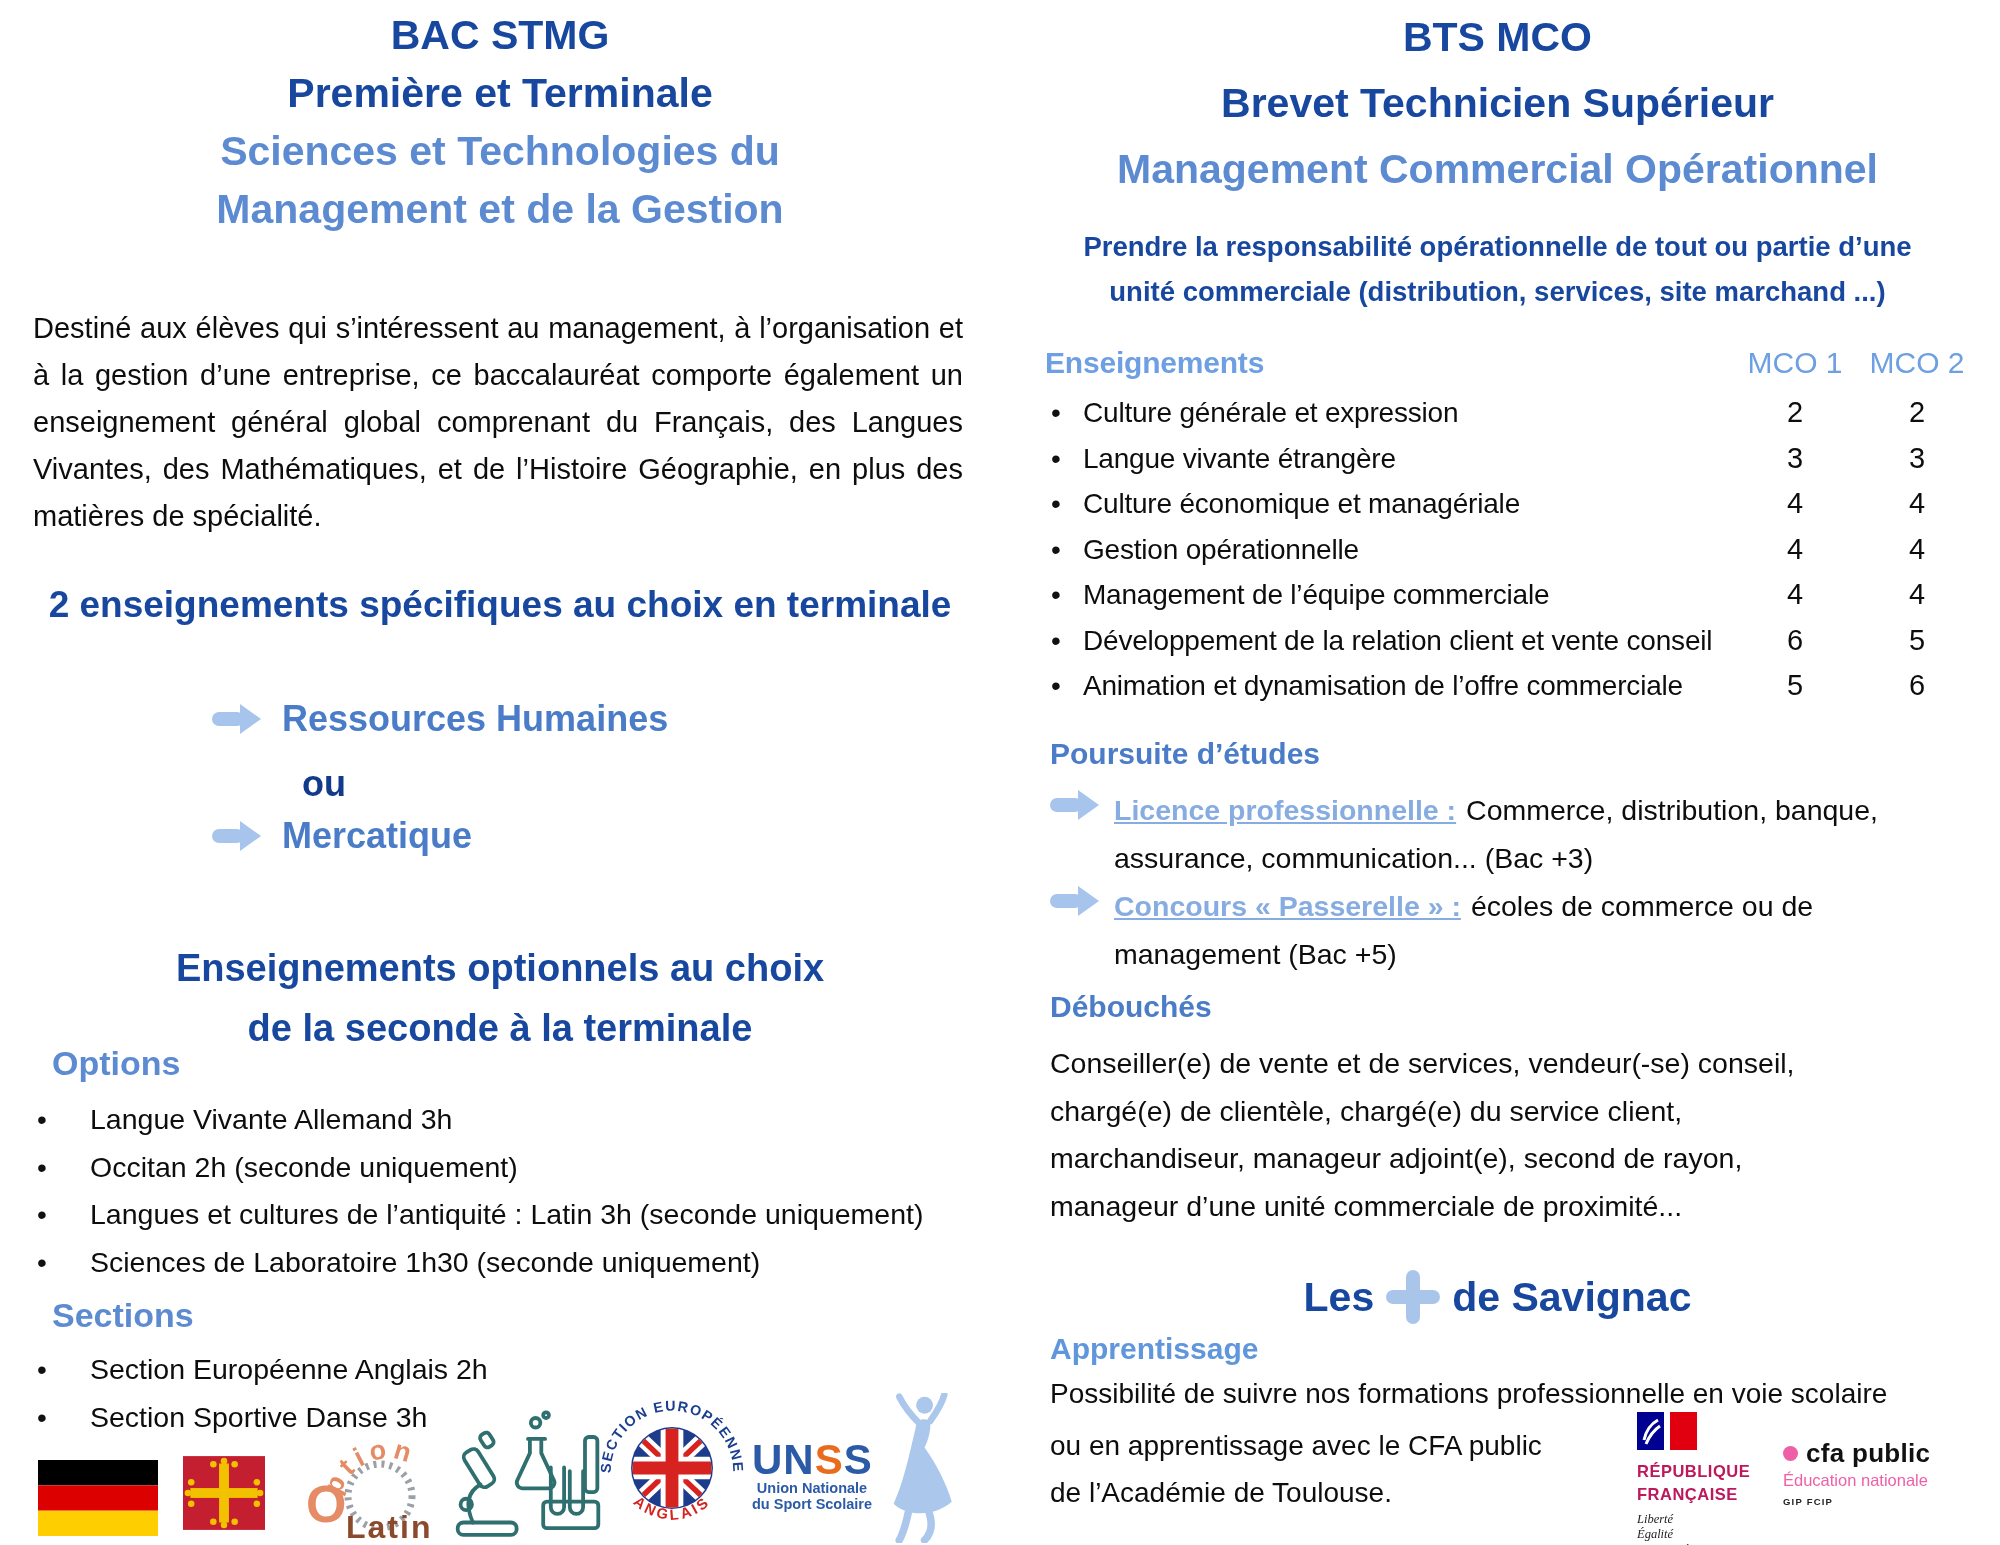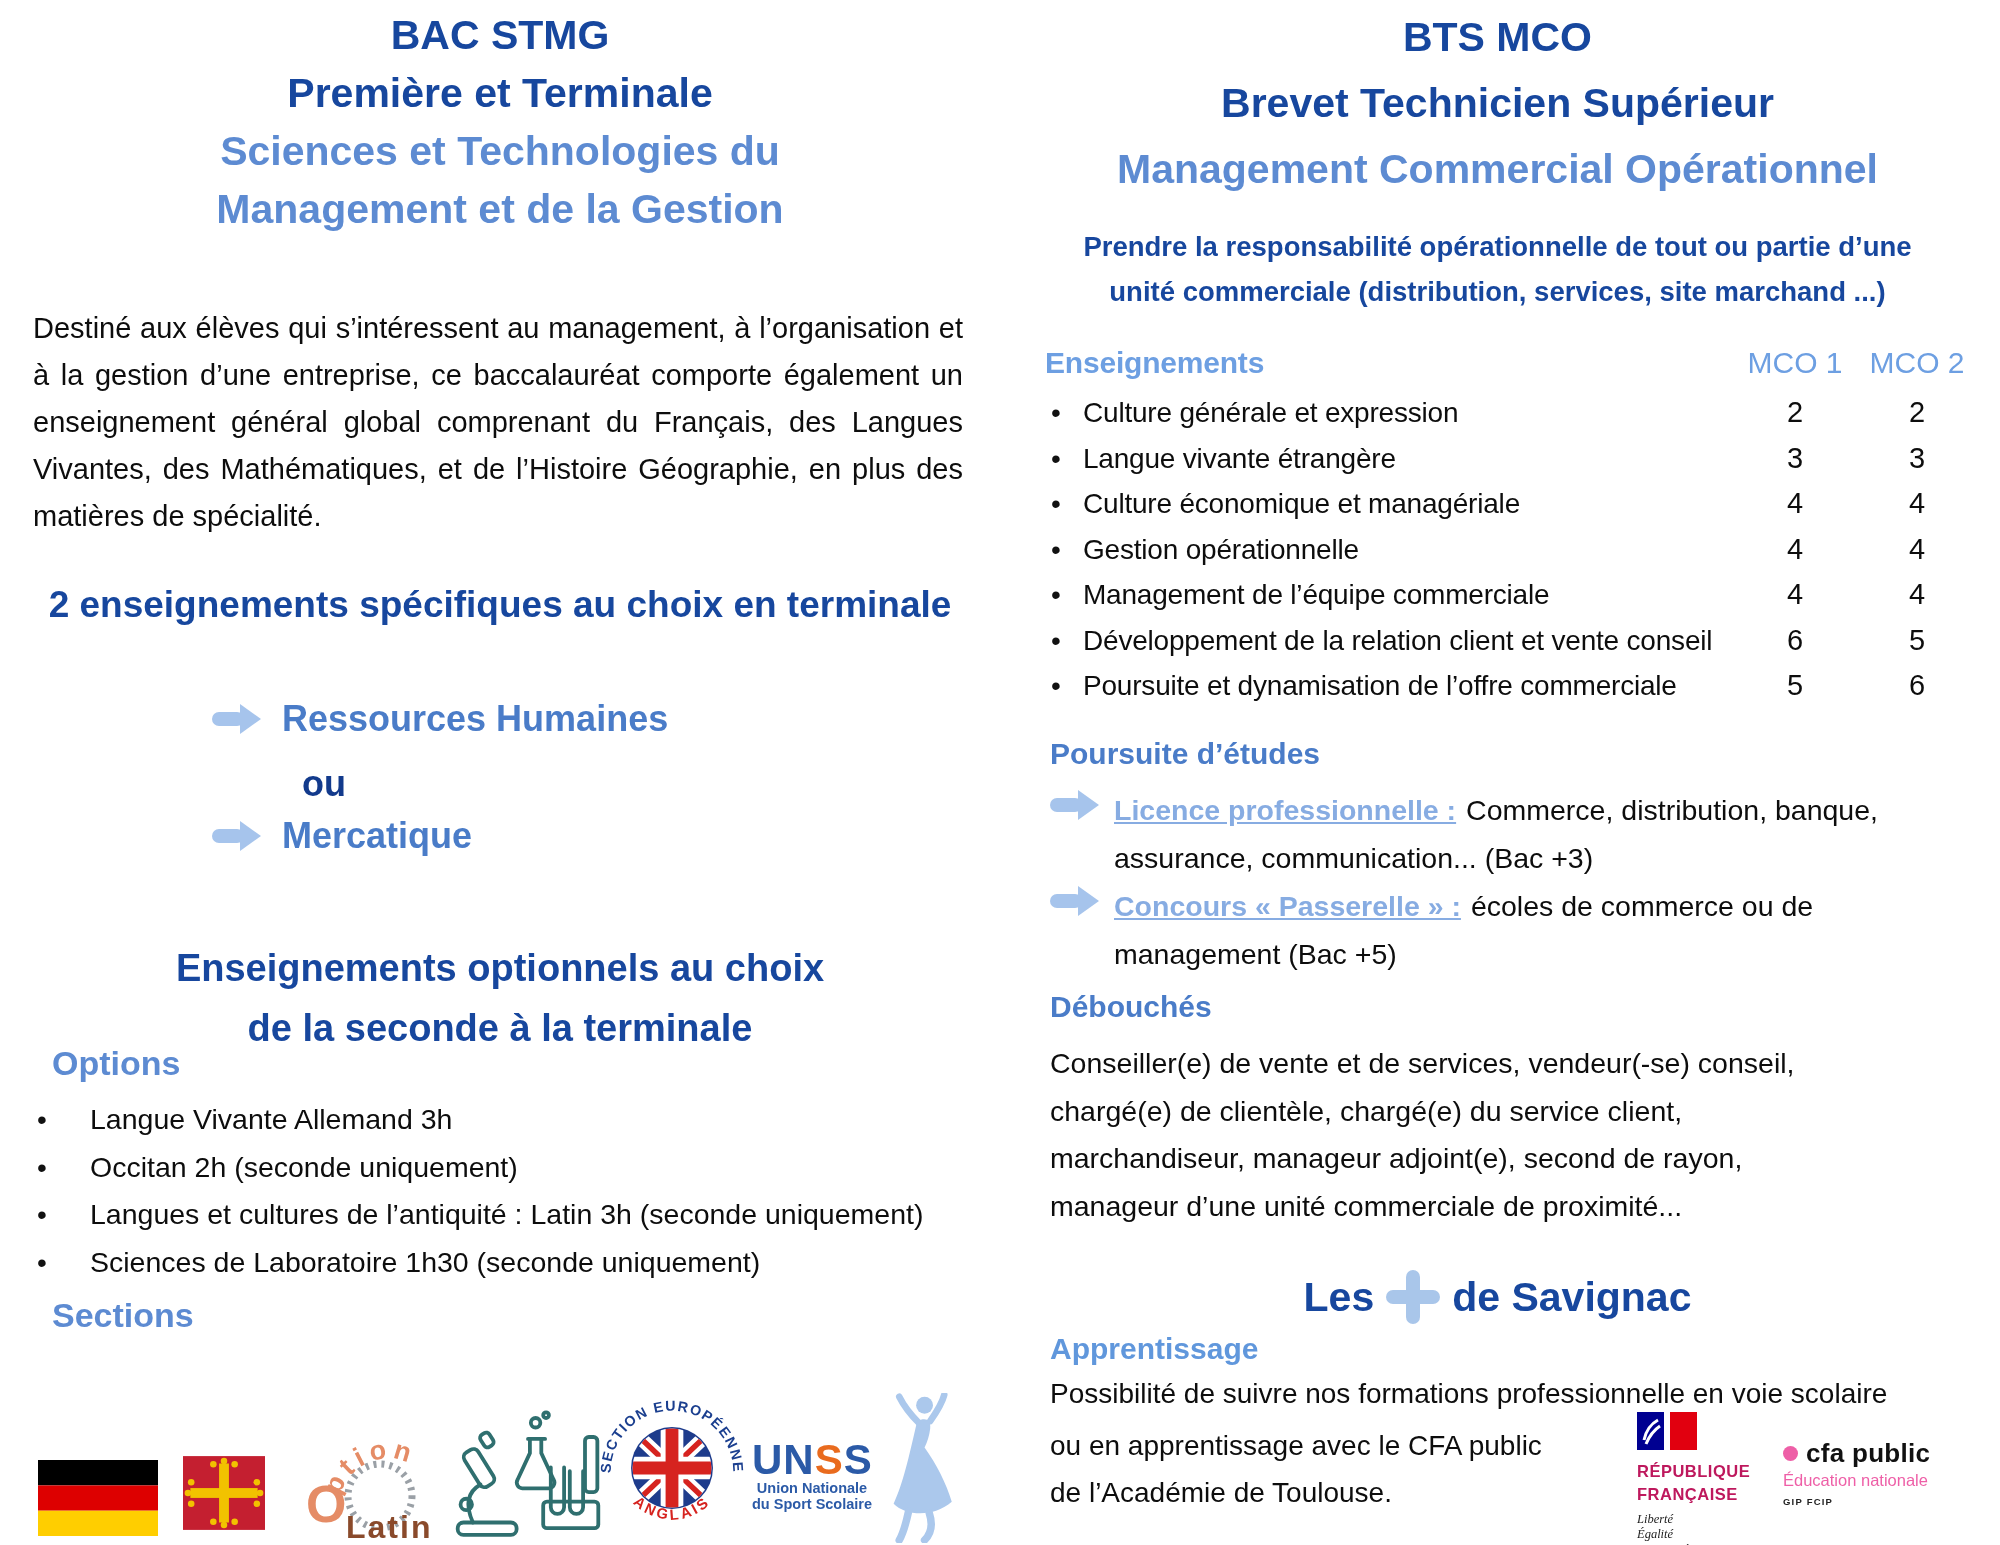--- a/index.html
+++ b/index.html
@@ -119,20 +119,24 @@
 
     <div class="abs sub-label light nw" style="top:1044px;">Options</div>
     <ul class="abs blist" style="top:1096px;">
       <li>Langue Vivante Allemand 3h</li>
       <li>Occitan 2h (seconde uniquement)</li>
       <li>Langues et cultures de l’antiquité  : Latin 3h (seconde uniquement)</li>
       <li>Sciences de Laboratoire 1h30 (seconde uniquement)</li>
     </ul>
 
     <div class="abs sub-label light nw" style="top:1296px;">Sections</div>
+    <ul class="abs blist" style="top:1346px;">
+      <li>Section Européenne Anglais 2h</li>
+      <li>Section Sportive Danse 3h</li>
+    </ul>
 
     <svg class="logo" style="left:13px;top:1460px;" width="120" height="76" viewBox="0 0 120 76">
       <rect x="0" y="0" width="120" height="25.4" fill="#000000"></rect>
       <rect x="0" y="25.4" width="120" height="25.3" fill="#dd0000"></rect>
       <rect x="0" y="50.7" width="120" height="25.3" fill="#ffce00"></rect>
     </svg>
 
     <svg class="logo" style="left:158px;top:1456px;" width="82" height="74" viewBox="0 0 100 90">
       <rect x="0" y="0" width="100" height="90" fill="#c41f30"></rect>
       <rect x="44" y="9" width="12" height="72" fill="#f2c200"></rect>
@@ -269,21 +273,21 @@
         <span class="tlabel">Management de l’équipe commerciale</span>
         <span class="tnum">4</span>
         <span class="tnum">4</span>
       </div>
       <div class="trow">
         <span class="tlabel">Développement de la relation client et vente conseil</span>
         <span class="tnum">6</span>
         <span class="tnum">5</span>
       </div>
       <div class="trow">
-        <span class="tlabel">Poursuite et dynamisation de l’offre commerciale</span>
+        <span class="tlabel">Animation et dynamisation de l’offre commerciale</span>
         <span class="tnum">5</span>
         <span class="tnum">6</span>
       </div>
     </div>
 
     <div class="abs sec-h med nw" style="top:737px;">Poursuite d’études</div>
 
     <div class="abs p-items">
       <span class="arrow p-arrow" style="top:12px;"></span>
       <div class="pline">

